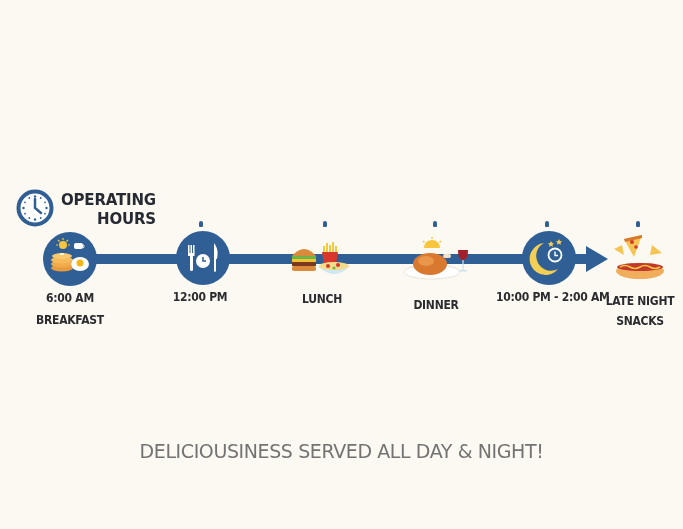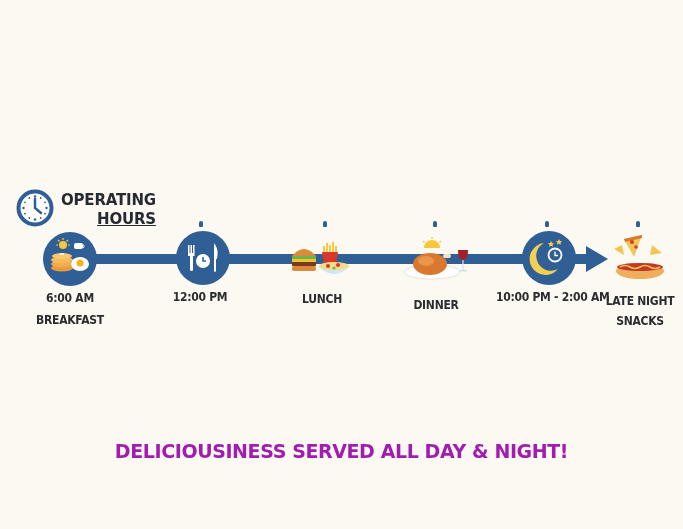--- a/index.html
+++ b/index.html
@@ -5,21 +5,21 @@
   html, body { margin:0; padding:0; }
   body { width:683px; height:529px; background:#fbf9f1; position:relative; overflow:hidden;
          font-family:"DejaVu Sans", sans-serif; color:#2f2f33; }
   .abs { position:absolute; }
   .title { font-weight:bold; font-size:15px; line-height:19px; color:#262a33; letter-spacing:-0.2px; }
   .line { left:70px; top:254px; width:520px; height:10px; background:#2f5f95; }
   .arrow { left:586px; top:246px; width:0; height:0; border-top:13px solid transparent; border-bottom:13px solid transparent; border-left:22px solid #2f5f95; }
   .circle { width:54px; height:54px; border-radius:50%; background:#2f5f95; }
   .drip { width:4px; height:6px; background:#2f5f95; border-radius:2px 2px 1px 1px; }
   .label { font-weight:bold; font-size:12px; color:#2b2b30; text-align:center; white-space:nowrap; letter-spacing:-0.3px; transform:scaleX(0.9); }
-  .tagline { left:0; width:683px; top:440px; text-align:center; font-weight:bold; font-size:19px; color:#a21caf; letter-spacing:-0.4px; }
+  .tagline { left:0; width:683px; top:440px; text-align:center; font-weight:normal; font-size:19px; color:#737373; letter-spacing:-0.4px; }
 </style>
 </head>
 <body>
 
 <div class="abs" style="left:16px;top:189px;width:38px;height:38px;">
   <svg width="38" height="38" viewBox="0 0 38 38">
     <circle cx="19" cy="19" r="16.5" fill="#fff" stroke="#2f5f95" stroke-width="4"></circle>
     <g fill="#2f5f95">
       <circle cx="19" cy="7.5" r="1.2"></circle>
         <circle cx="19" cy="30.5" r="1.2"></circle>
@@ -32,21 +32,21 @@
       <circle cx="13.3" cy="29" r="0.9"></circle>
         <circle cx="9" cy="24.7" r="0.9"></circle>
       <circle cx="9" cy="13.3" r="0.9"></circle>
         <circle cx="13.3" cy="9" r="0.9"></circle>
     </g>
     <path d="M19 10 L19 19 L25 24" stroke="#2f5f95" stroke-width="2.5" fill="none" stroke-linecap="round"></path>
   </svg>
 </div>
 <div class="abs title" style="left:61px;top:191px;text-align:right;">
   <div>OPERATING</div>
-  <div style="padding-left:4px;text-decoration:underline;">HOURS</div>
+  <div style="padding-left:4px;">HOURS</div>
 </div>
 
 <div class="abs line"></div>
 <div class="abs arrow"></div>
 
 <div class="abs drip" style="left:199px;top:221px;"></div>
 <div class="abs drip" style="left:323px;top:221px;"></div>
 <div class="abs drip" style="left:433px;top:221px;"></div>
 <div class="abs drip" style="left:545px;top:221px;"></div>
 <div class="abs drip" style="left:636px;top:221px;"></div>

